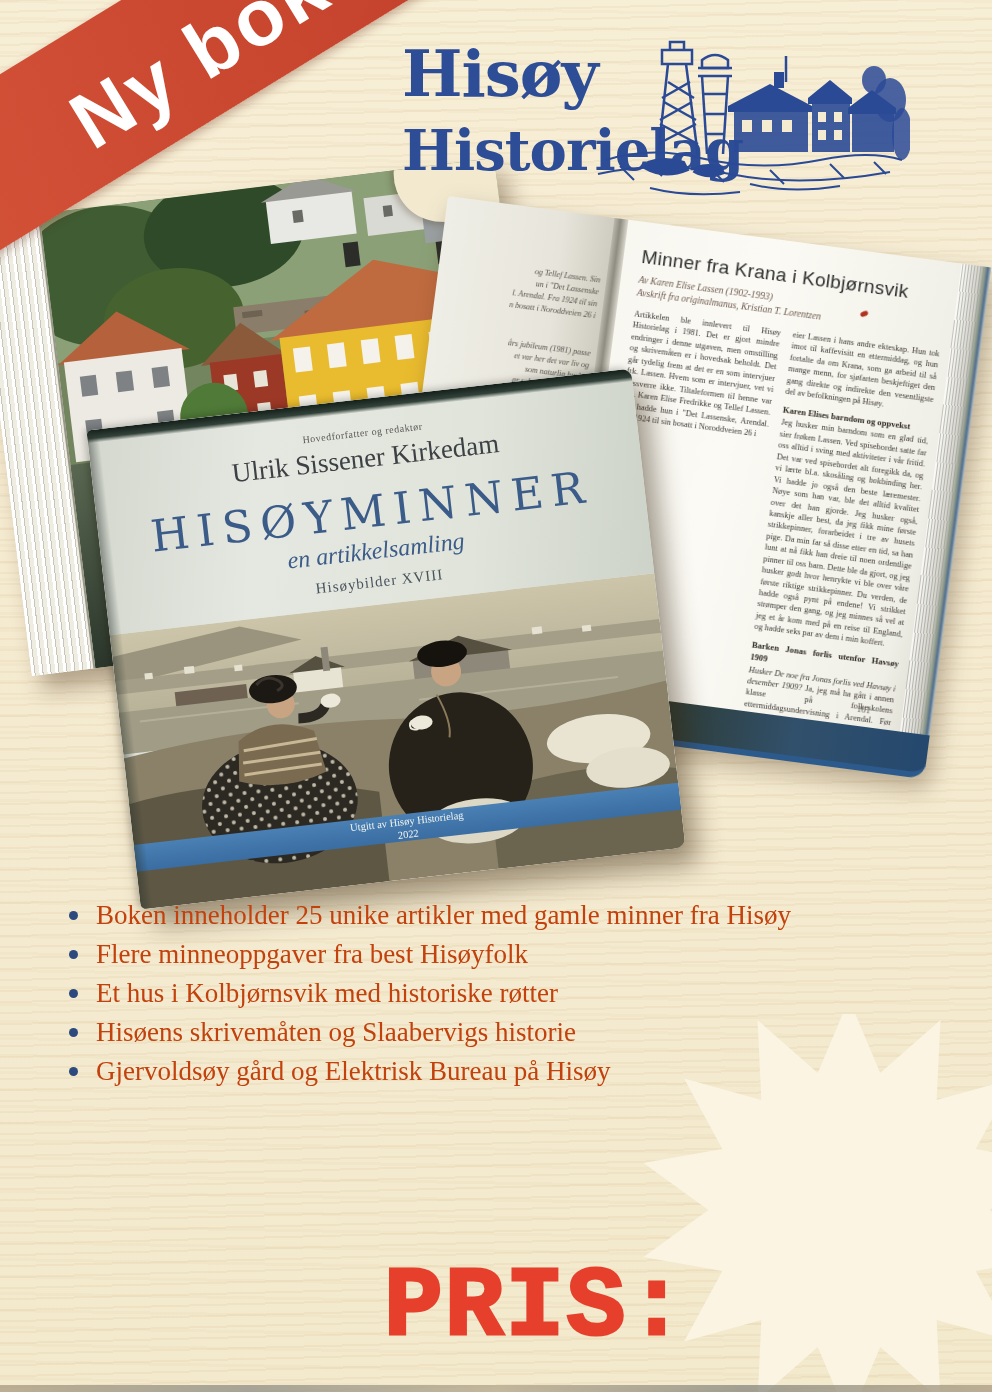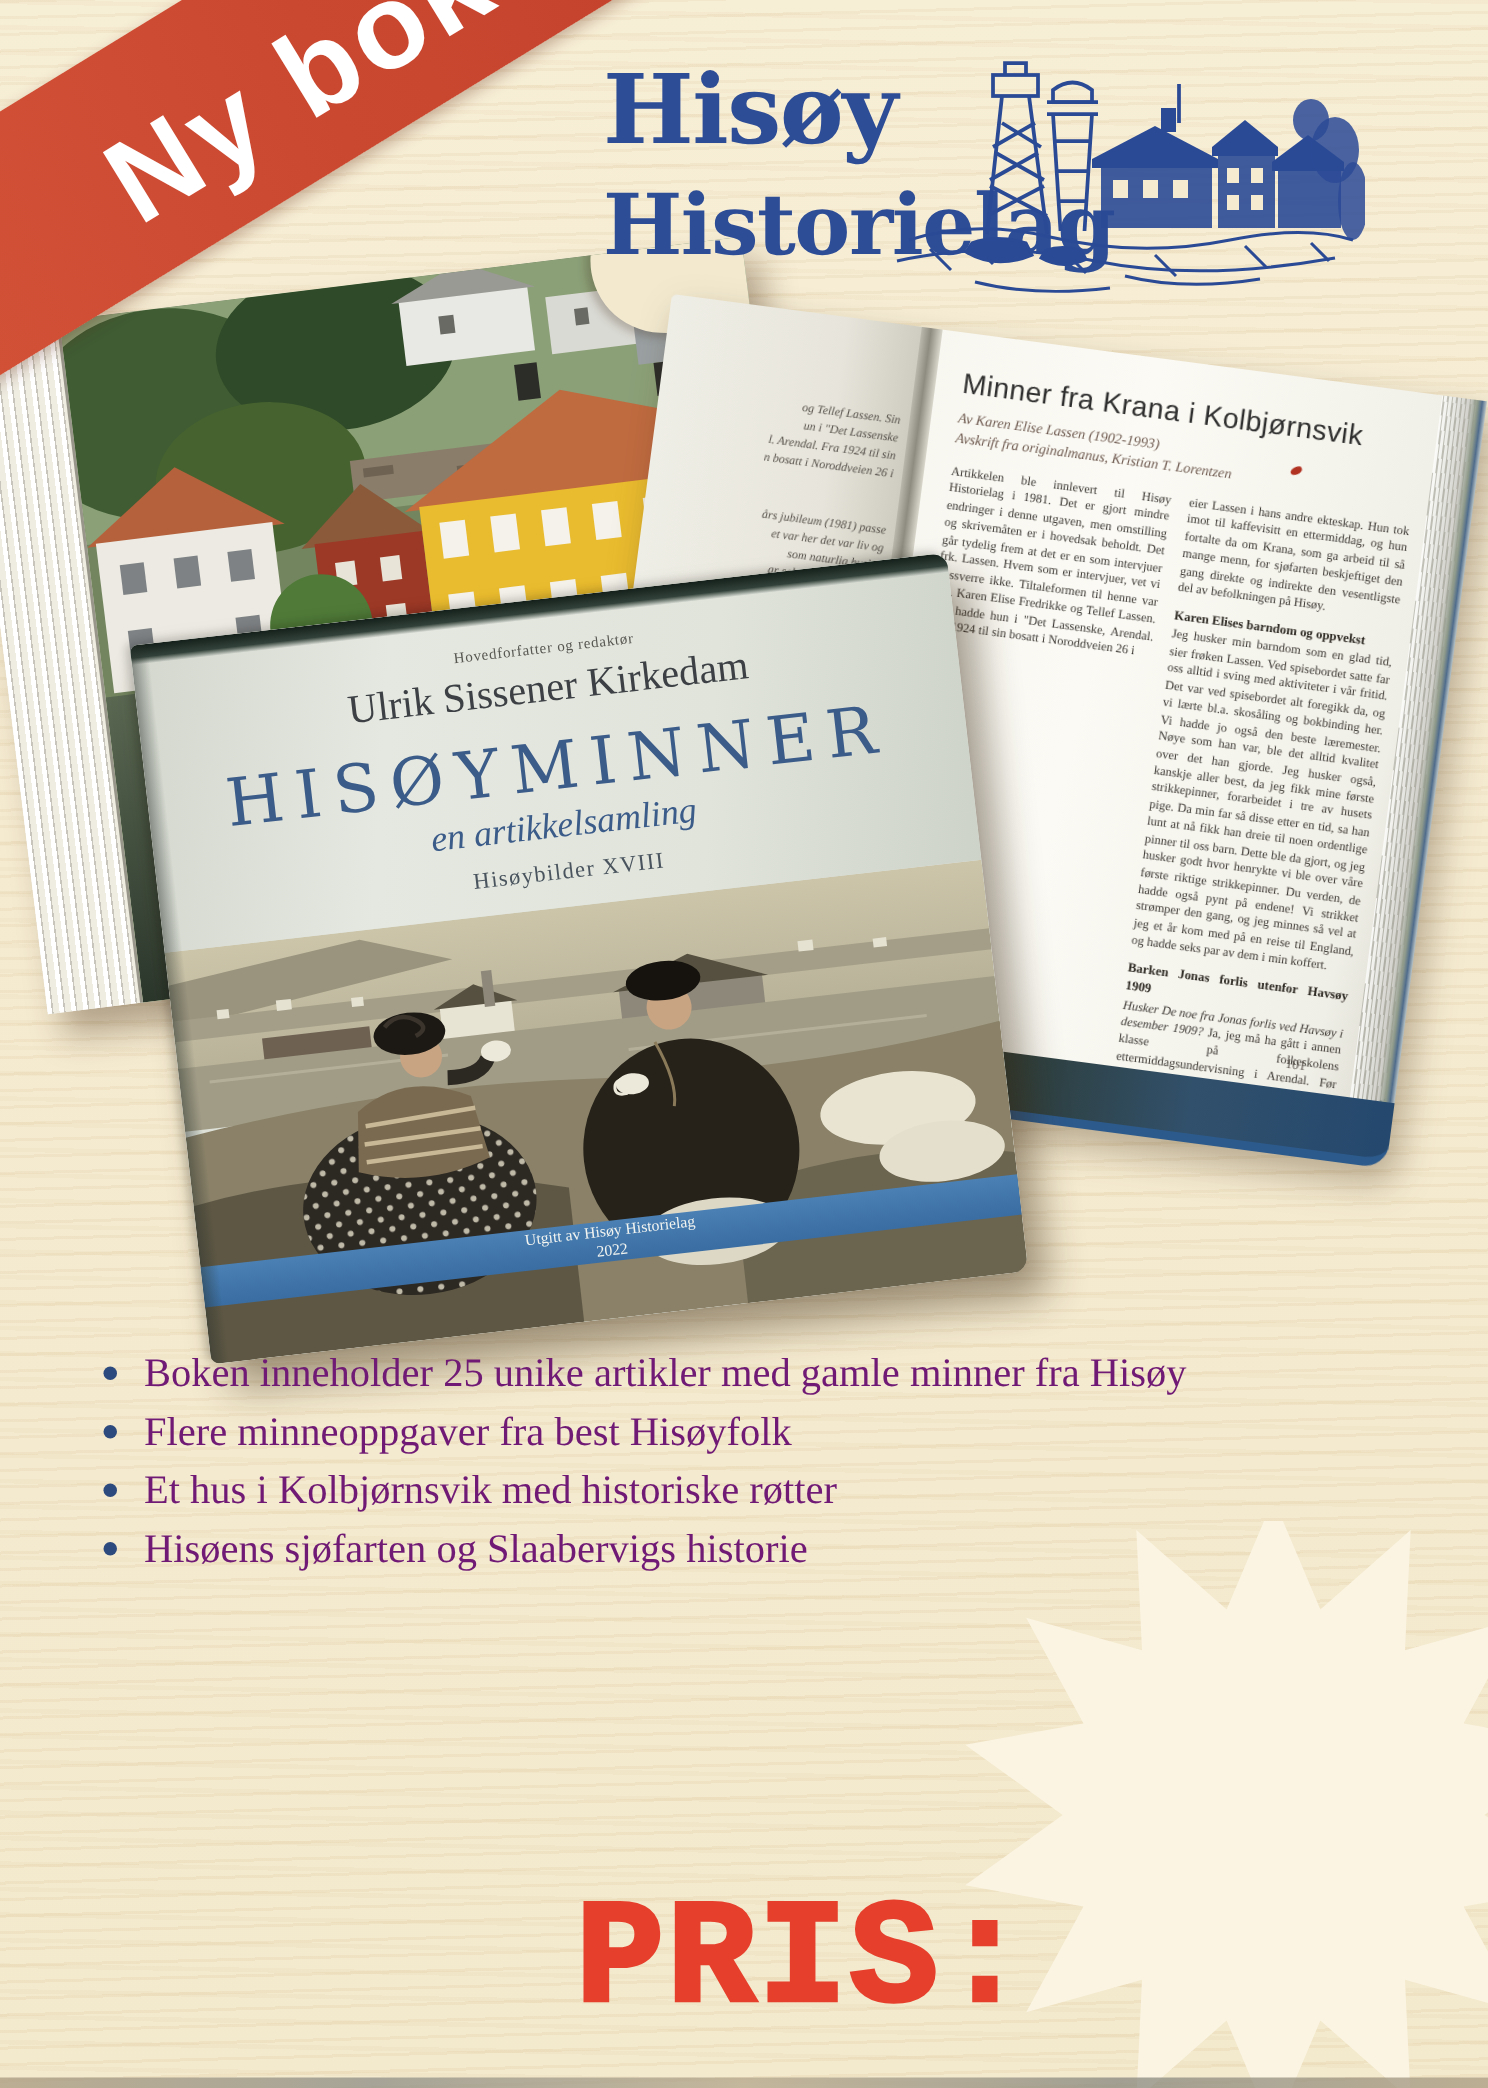--- a/index.html
+++ b/index.html
@@ -81,21 +81,21 @@
   .cv-sub{font-style:italic;font-size:24px;color:#3b5b89;margin-top:1px;}
   .cv-series{font-size:15px;color:#49545e;letter-spacing:1px;margin-top:9px;}
   .cover-photo{position:relative;height:276px;}
   .cv-stripe{position:absolute;left:0;right:0;bottom:38px;height:27px;z-index:2;
      background:linear-gradient(180deg,#4a80b4,#3a6da2);color:#f2f4f0;text-align:center;
      font-size:10.5px;line-height:1.2;padding-top:2px;box-sizing:border-box;white-space:pre-line;}
   
   .burst{position:absolute;left:634px;top:1014px;width:430px;height:392px;z-index:1;}
   
   .bullets{position:absolute;left:62px;top:902px;z-index:6;list-style:none;margin:0;padding:0;width:860px;}
-  .bullets li{position:relative;padding-left:34px;font-size:27px;line-height:1;color:#701a75;margin-bottom:12px;}
+  .bullets li{position:relative;padding-left:34px;font-size:27px;line-height:1;color:#c2410c;margin-bottom:12px;}
   .bullets li::before{content:'';position:absolute;left:7px;top:9px;width:9px;height:9px;
      border-radius:50%;background:#2d4a7e;}
   
   .pris{position:absolute;left:384px;top:1252px;z-index:6;color:#e6402c;
      font-family:Liberation Mono, monospace;font-weight:bold;font-size:98px;letter-spacing:2px;
      -webkit-text-stroke:3px #e6402c;}
   .bottom-edge{position:absolute;left:0;right:0;bottom:0;height:7px;z-index:9;opacity:.75;
      background:linear-gradient(90deg,#a89a80 0%,#8d8d85 25%,#b3a68c 50%,#87877f 75%,#a89a80 100%);}
 </style>
 </head>
@@ -342,18 +342,19 @@
     <path d="M54 134 q20 12 44 2 l-4 -8 q-20 -6 -36 0 z" fill="#2b4a96"></path>
     <path d="M104 138 q14 8 30 1 l-3 -6 q-13 -4 -24 0 z" fill="#2b4a96"></path>
     <path d="M160 150 Q200 160 250 152 M60 154 Q100 164 150 158"></path>
   </g>
 </svg>
 
 <ul class="bullets">
   <li>Boken inneholder 25 unike artikler med gamle minner fra Hisøy</li>
   <li>Flere minneoppgaver fra best Hisøyfolk</li>
   <li>Et hus i Kolbjørnsvik med historiske røtter</li>
-  <li>Hisøens sjøfarten og Slaabervigs historie</li>
+  <li>Hisøens skrivemåten og Slaabervigs historie</li>
+  <li>Gjervoldsøy gård og Elektrisk Bureau på Hisøy</li>
 </ul>
 
 <div class="pris">PRIS:</div>
 
 <div class="bottom-edge"></div>
 
 </body></html>

